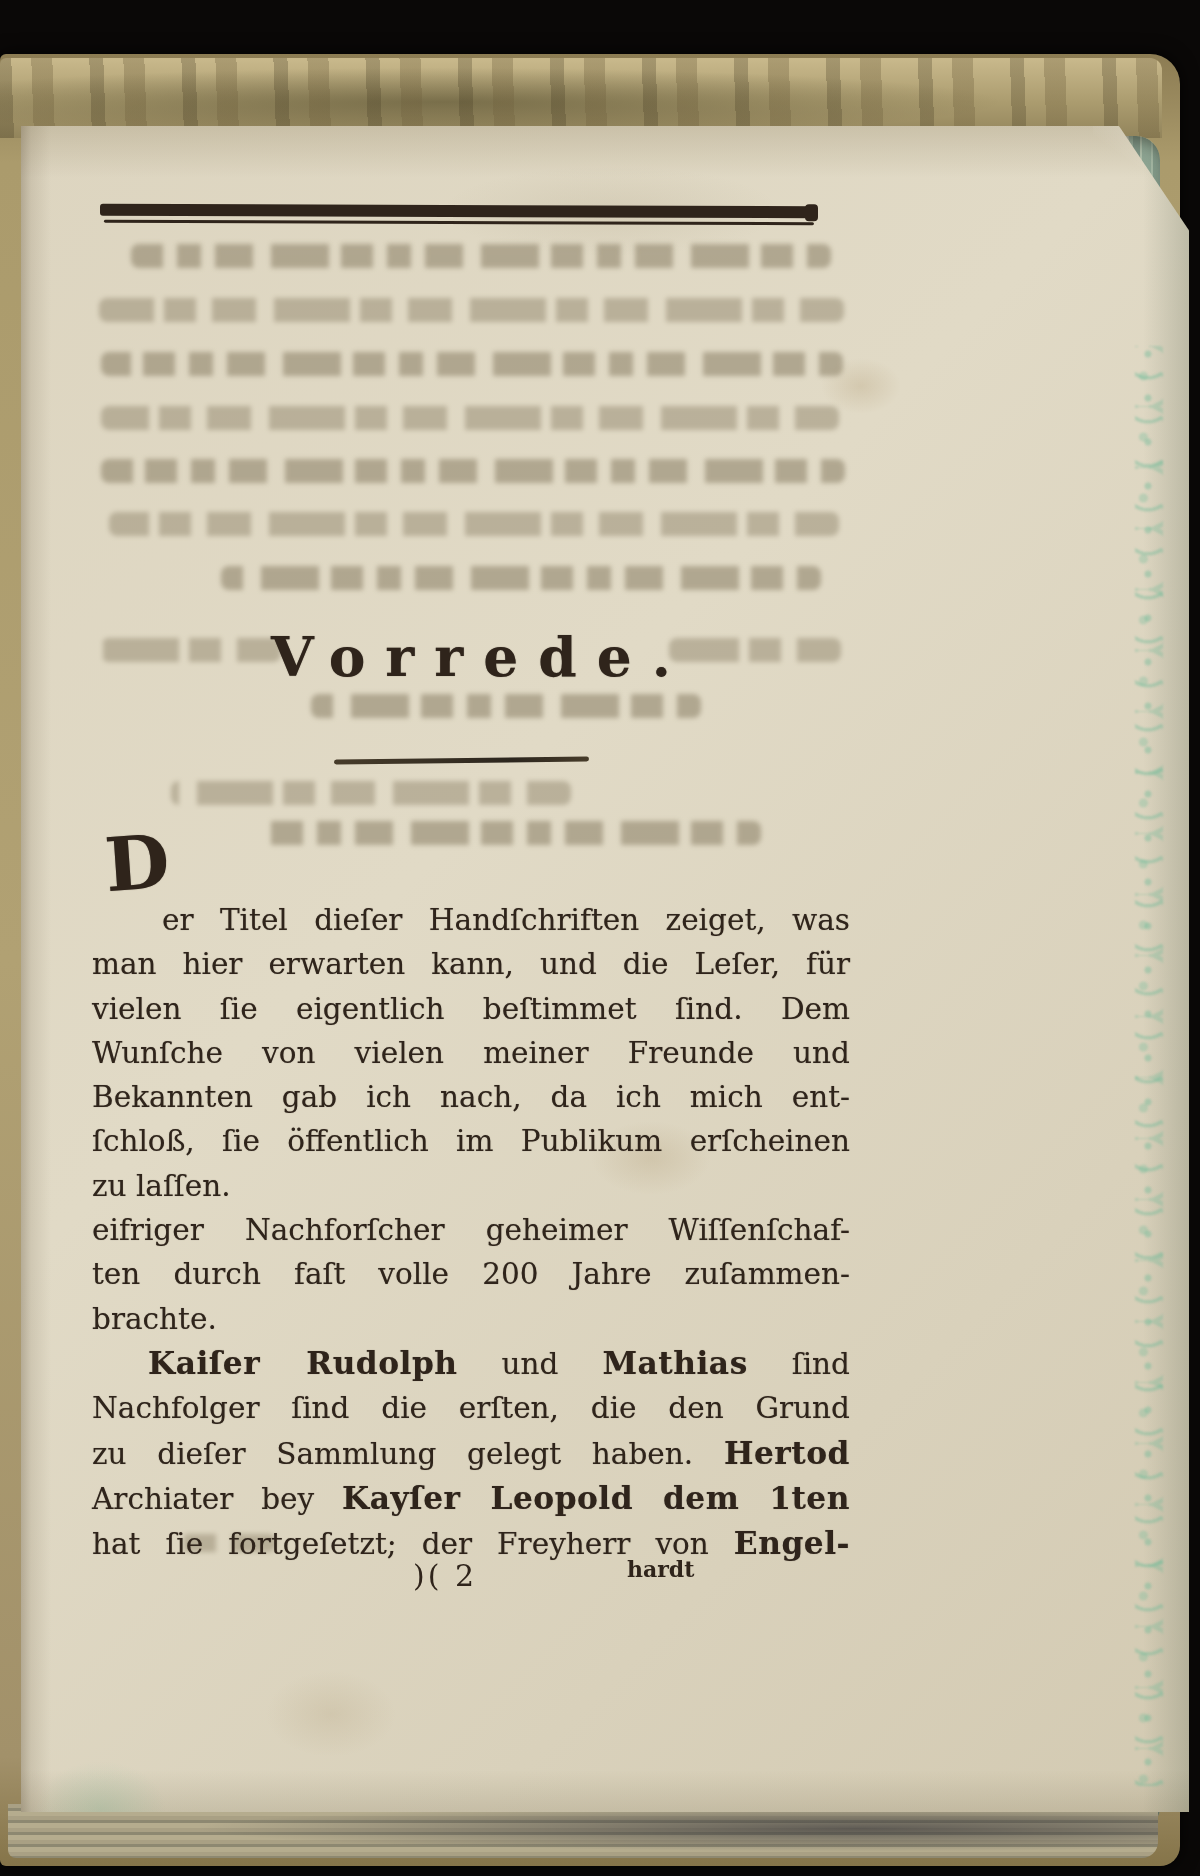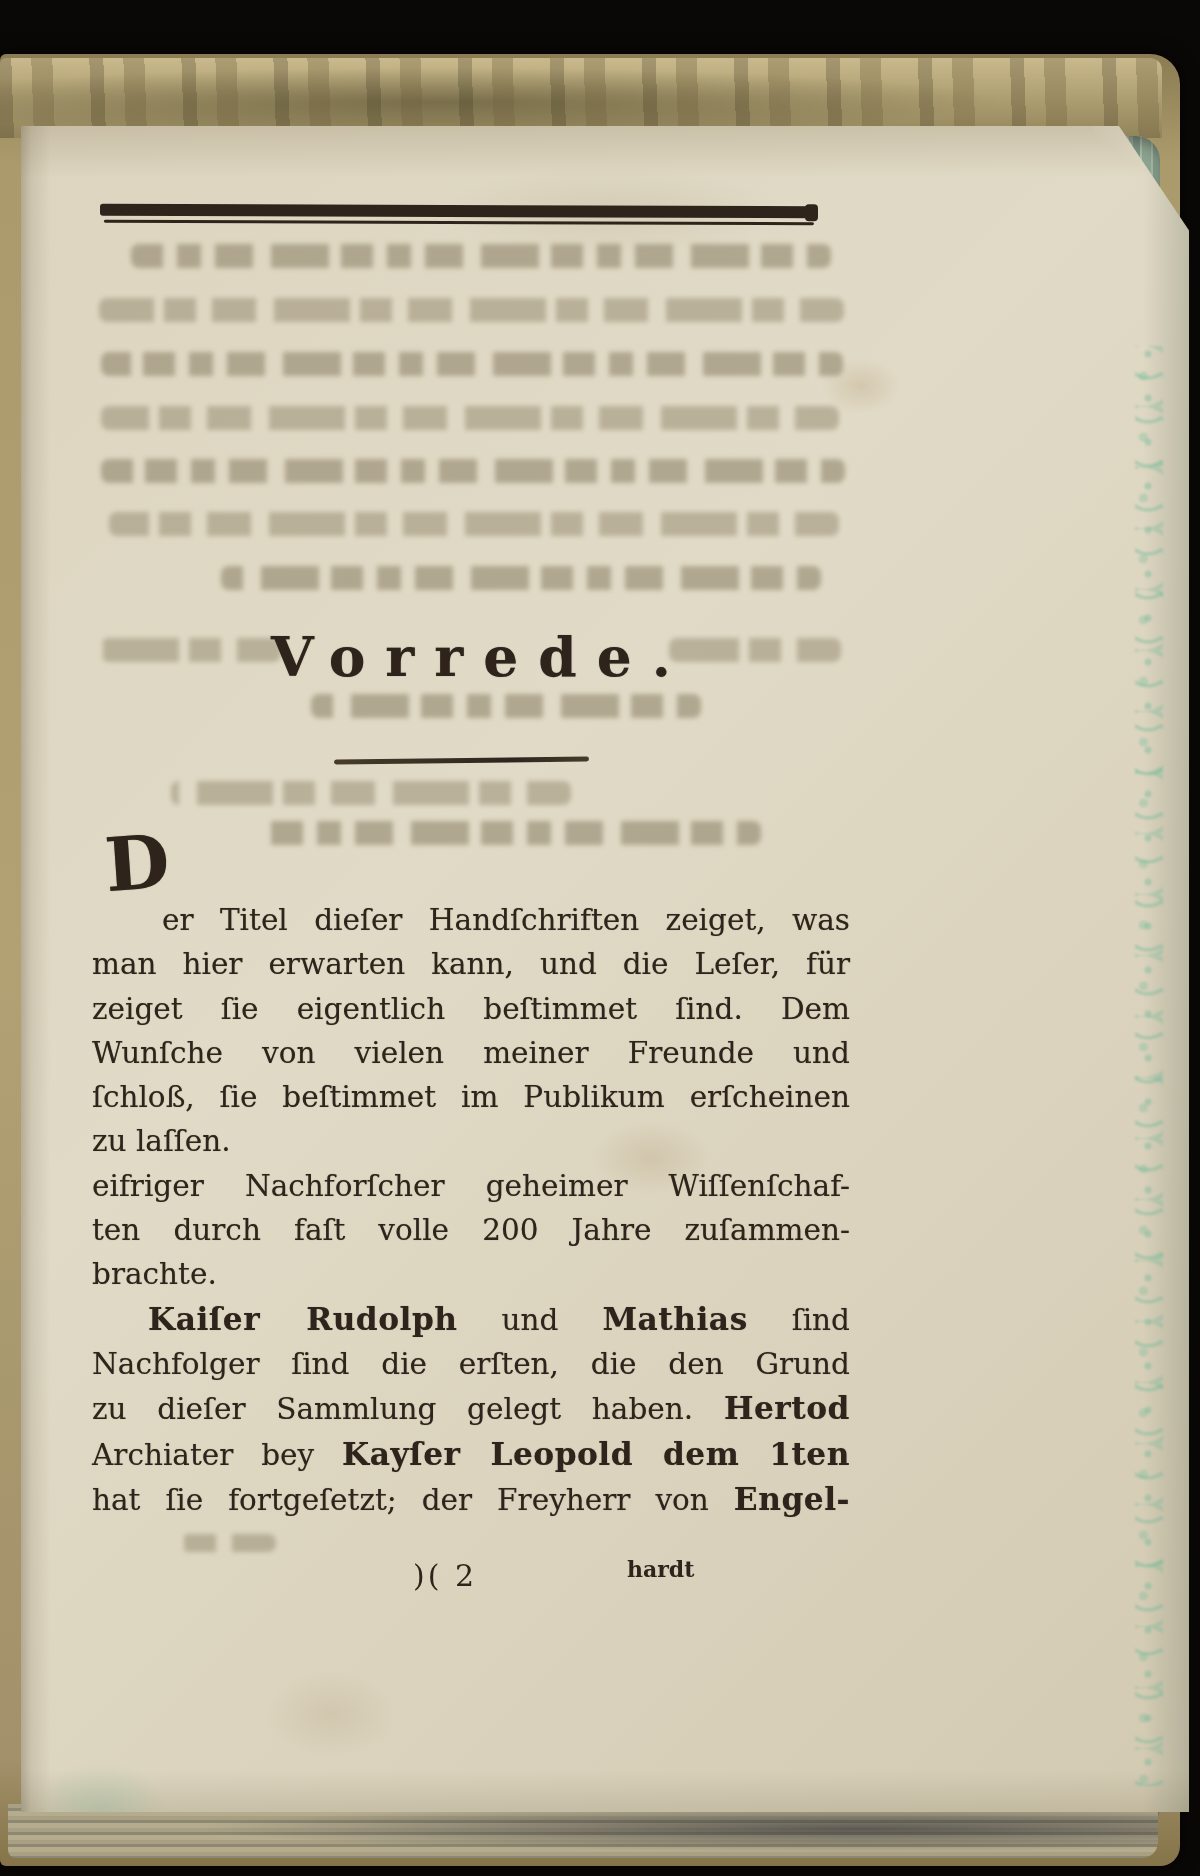--- a/index.html
+++ b/index.html
@@ -168,23 +168,24 @@
       <div class="rule-thin"></div>
     </div>
 
     <h1 class="title">Vorrede.</h1>
     <div class="title-rule"></div>
 
     <div class="drop-cap">D</div>
     <div class="body">
         <div class="line dc"><span>er Titel dieſer Handſchriften zeiget, was</span></div>
         <div class="line"><span>man hier erwarten kann, und die Leſer, für</span></div>
-        <div class="line"><span>zeiget ſie eigentlich beſtimmet ſind.  Dem</span></div>
+        <div class="line"><span>vielen ſie eigentlich beſtimmet ſind.  Dem</span></div>
         <div class="line"><span>Wunſche von vielen meiner Freunde und</span></div>
-        <div class="line"><span>ſchloß, ſie beſtimmet im Publikum erſcheinen</span></div>
+        <div class="line"><span>Bekannten gab ich nach,  da ich mich ent-</span></div>
+        <div class="line"><span>ſchloß, ſie öffentlich im Publikum erſcheinen</span></div>
         <div class="line nojust"><span>zu laſſen.</span></div>
         <div class="line"><span>eifriger Nachforſcher geheimer Wiſſenſchaf-</span></div>
         <div class="line"><span>ten durch faſt volle 200 Jahre zuſammen-</span></div>
         <div class="line nojust"><span>brachte.</span></div>
         <div class="line indent"><span class="emph">Kaiſer Rudolph</span><span> und </span><span class="emph">Mathias</span><span> ſind</span></div>
         <div class="line"><span>Nachfolger ſind die erſten,  die den Grund</span></div>
         <div class="line"><span>zu dieſer Sammlung gelegt haben. </span><span class="emph">Hertod</span></div>
         <div class="line"><span>Archiater bey </span><span class="emph">Kayſer Leopold dem 1ten</span></div>
         <div class="line"><span>hat ſie fortgeſetzt; der Freyherr von </span><span class="emph">Engel-</span></div>
       </div>

